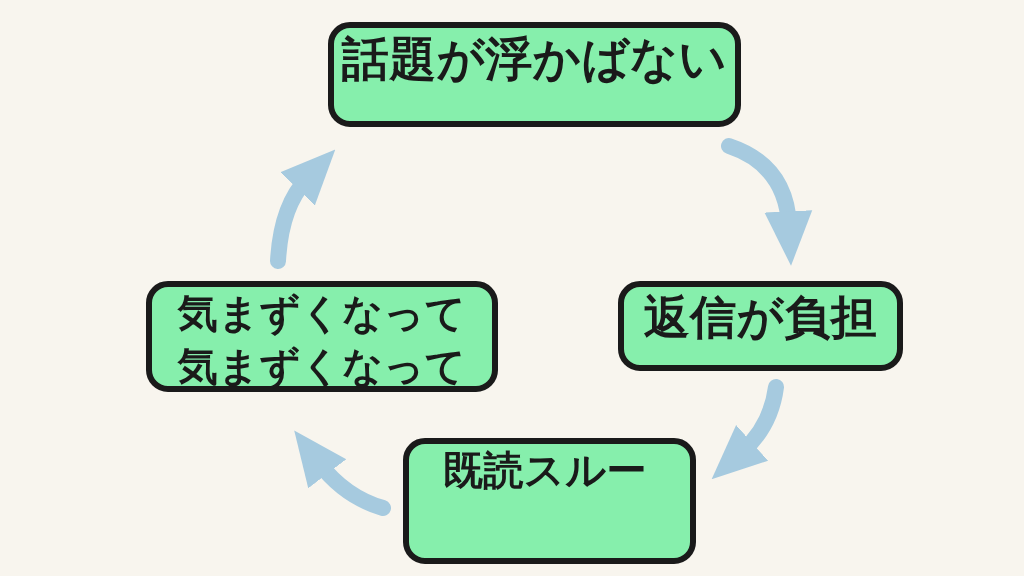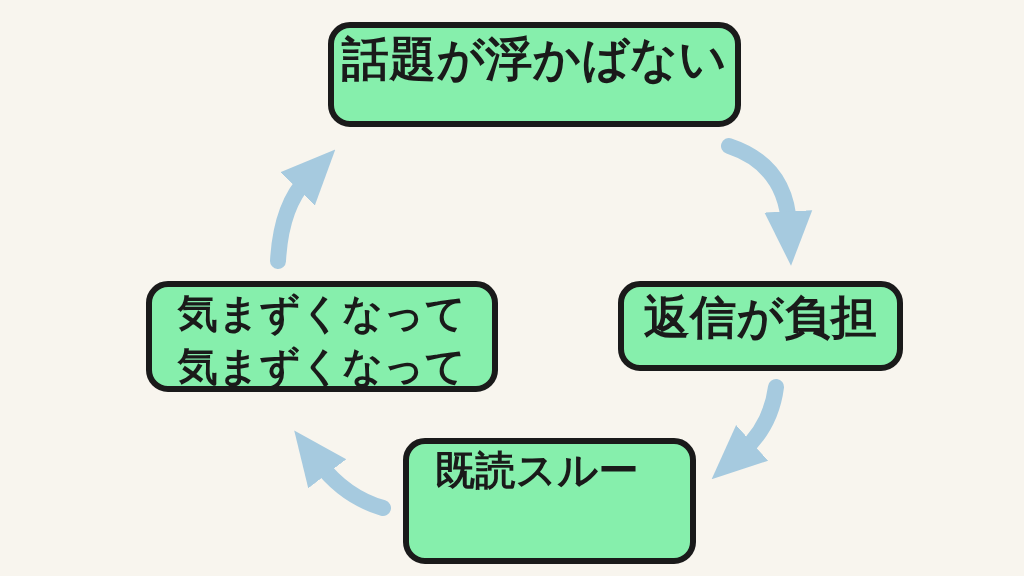--- a/index.html
+++ b/index.html
@@ -30,21 +30,21 @@
     display: flex;
     flex-direction: column;
     align-items: center;
     justify-content: flex-start;
     letter-spacing: 0.01em;
     white-space: nowrap;
   }
   .node-top    { left: 328px; top: 22px;  width: 413px; height: 105px; font-size: 47px; }
   .node-right  { left: 618px; top: 281px; width: 285px; height: 90px;  font-size: 46px; }
   .node-bottom { left: 403px; top: 438px; width: 293px; height: 126px; font-size: 40px;
-                 align-items: flex-start; padding-left: 26px; line-height: 1.3; }
+                 align-items: flex-start; padding-left: 34px; line-height: 1.3; }
   .node-left   { left: 146px; top: 281px; width: 352px; height: 111px; font-size: 40px;
                  line-height: 1.33; }
 </style>
 </head>
 <body>
 
 <div class="stage">
 
   <svg class="arrows-layer" width="1024" height="576" viewBox="0 0 1024 576" aria-hidden="true">
     <defs>

